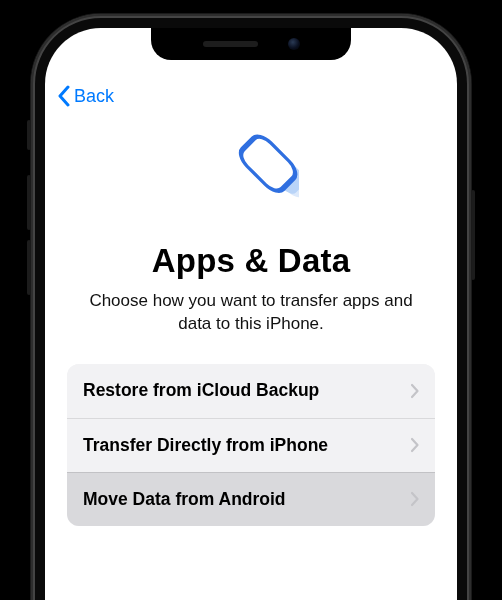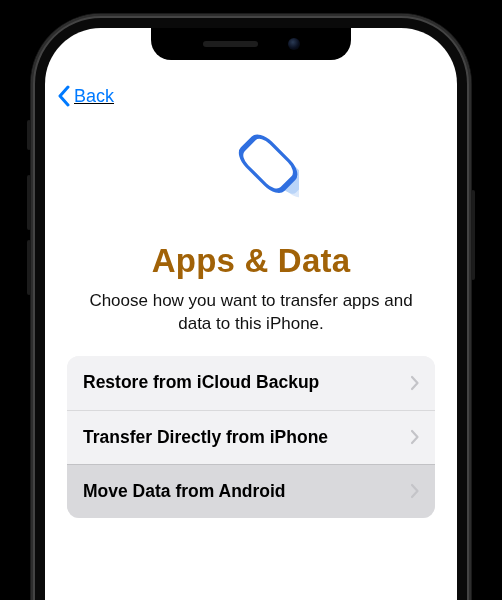--- a/index.html
+++ b/index.html
@@ -90,21 +90,20 @@
   .battery-fill { position:absolute; left:1.5px; top:1.5px; bottom:1.5px; right:1.5px; background:#000; border-radius:1.5px; }
 
   
   .navbar {
     position: absolute;
     top: 46px; left: 0; right: 0;
     height: 44px;
     display: flex;
     align-items: center;
     padding: 0 12px;
-    text-decoration: underline;
   }
   .back-btn {
     display: flex; align-items: center; gap: 4px;
     color: #007aff; font-size: 18px; cursor: pointer;
   }
   .back-chevron svg { display:block; }
 
   
   .content {
     position: absolute;
@@ -114,29 +113,29 @@
   }
   .hero-icon {
     margin: 4px auto 18px;
     width: 96px; height: 96px;
     position: relative;
   }
   .title {
     font-size: 33px;
     font-weight: 700;
     letter-spacing: 0.2px;
-    color: #a16207;
+    color: #000000;
     margin-bottom: 10px;
   }
   .subtitle {
     font-size: 17px;
     line-height: 1.35;
     color: #111;
     padding: 0 10px;
-    margin-bottom: 20px;
+    margin-bottom: 28px;
   }
 
   
   .option-list {
     background: #f2f2f4;
     border-radius: 12px;
     overflow: hidden;
     text-align: left;
   }
   .option {

